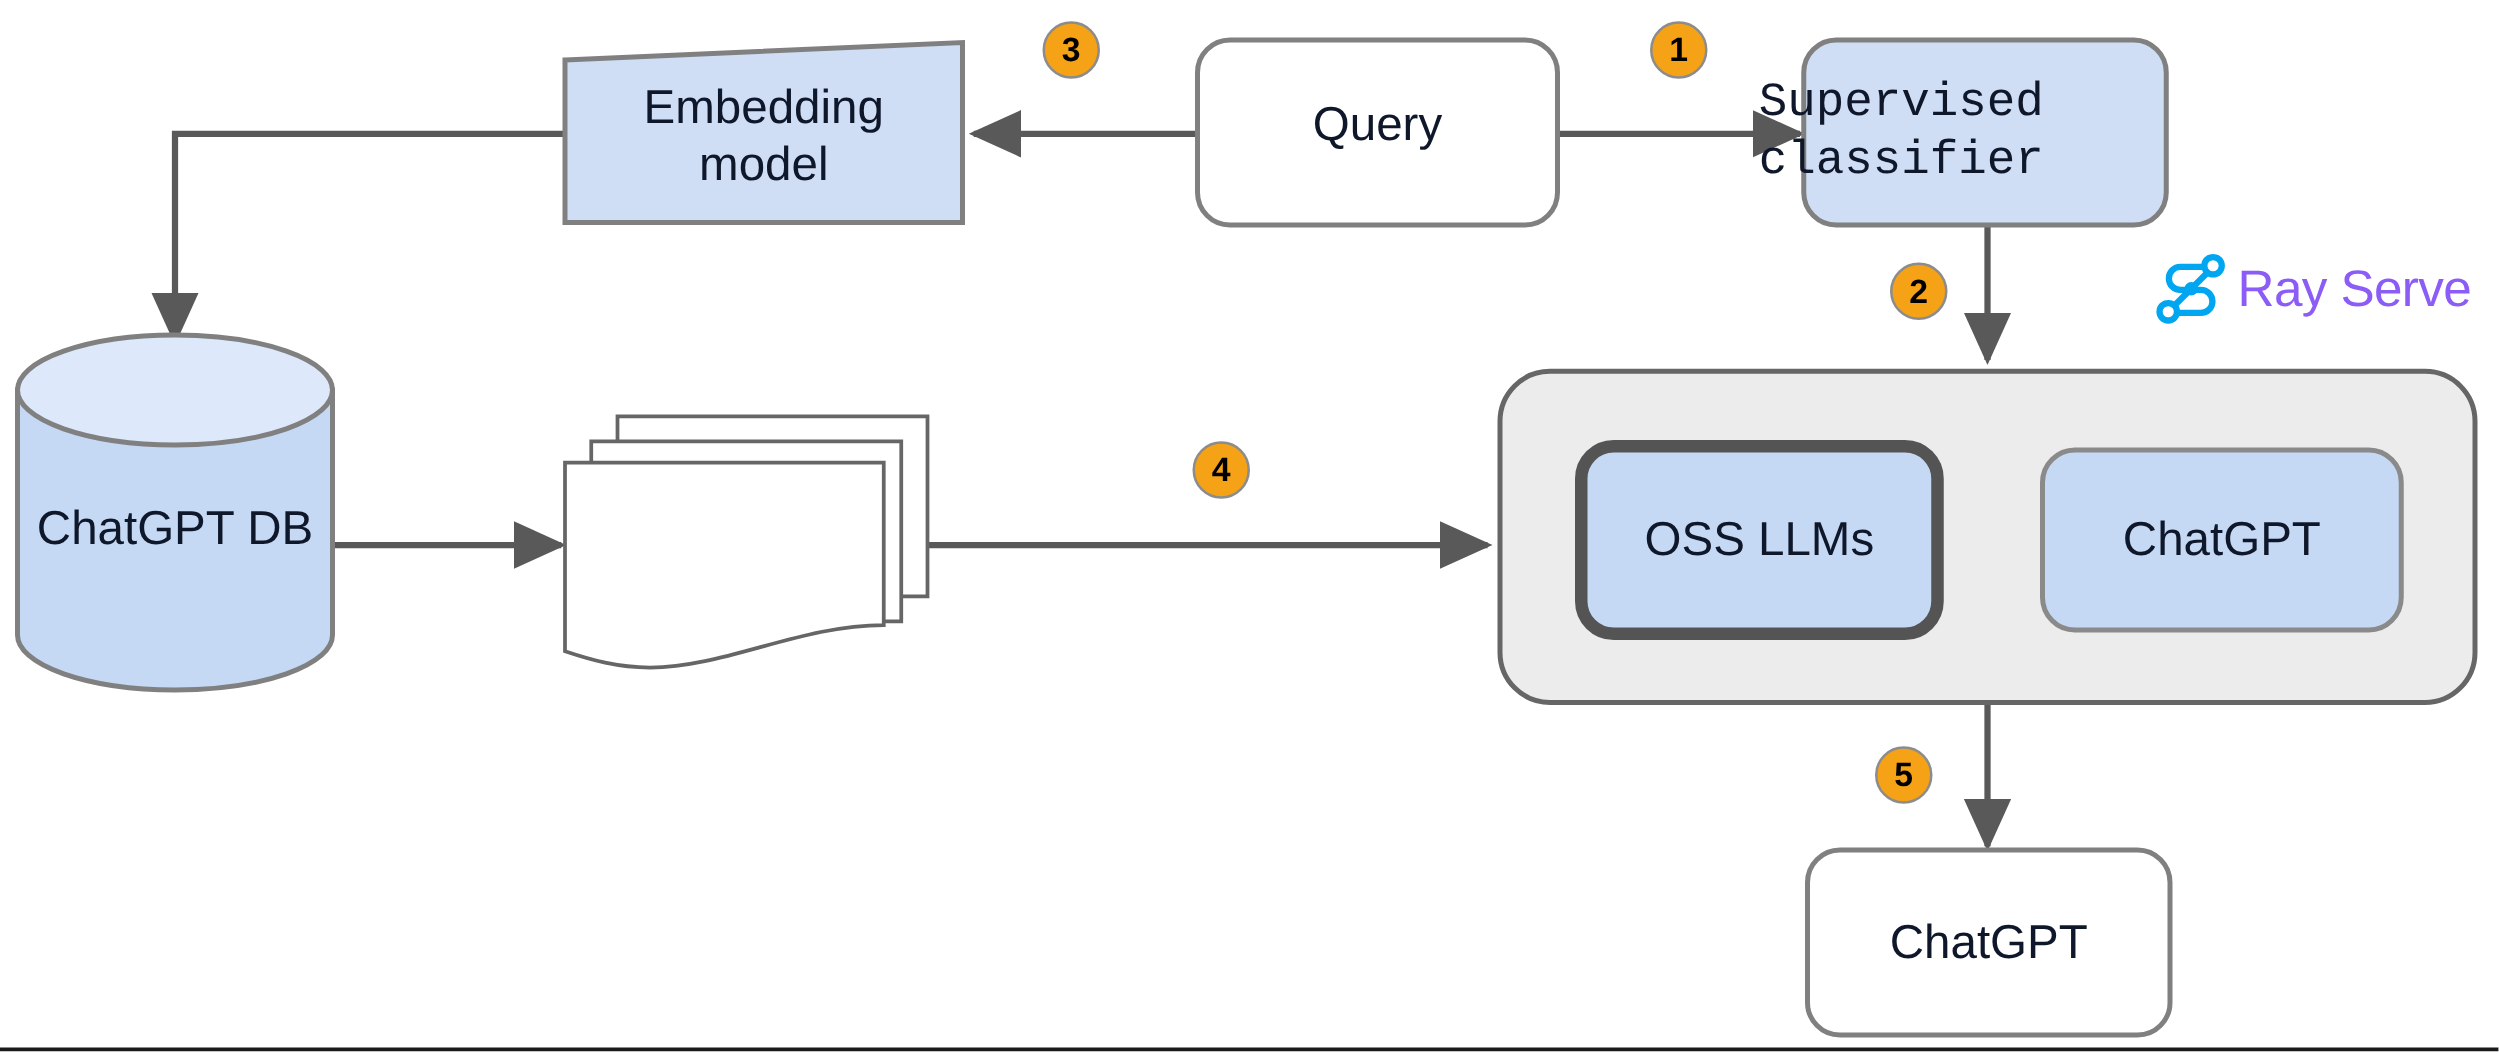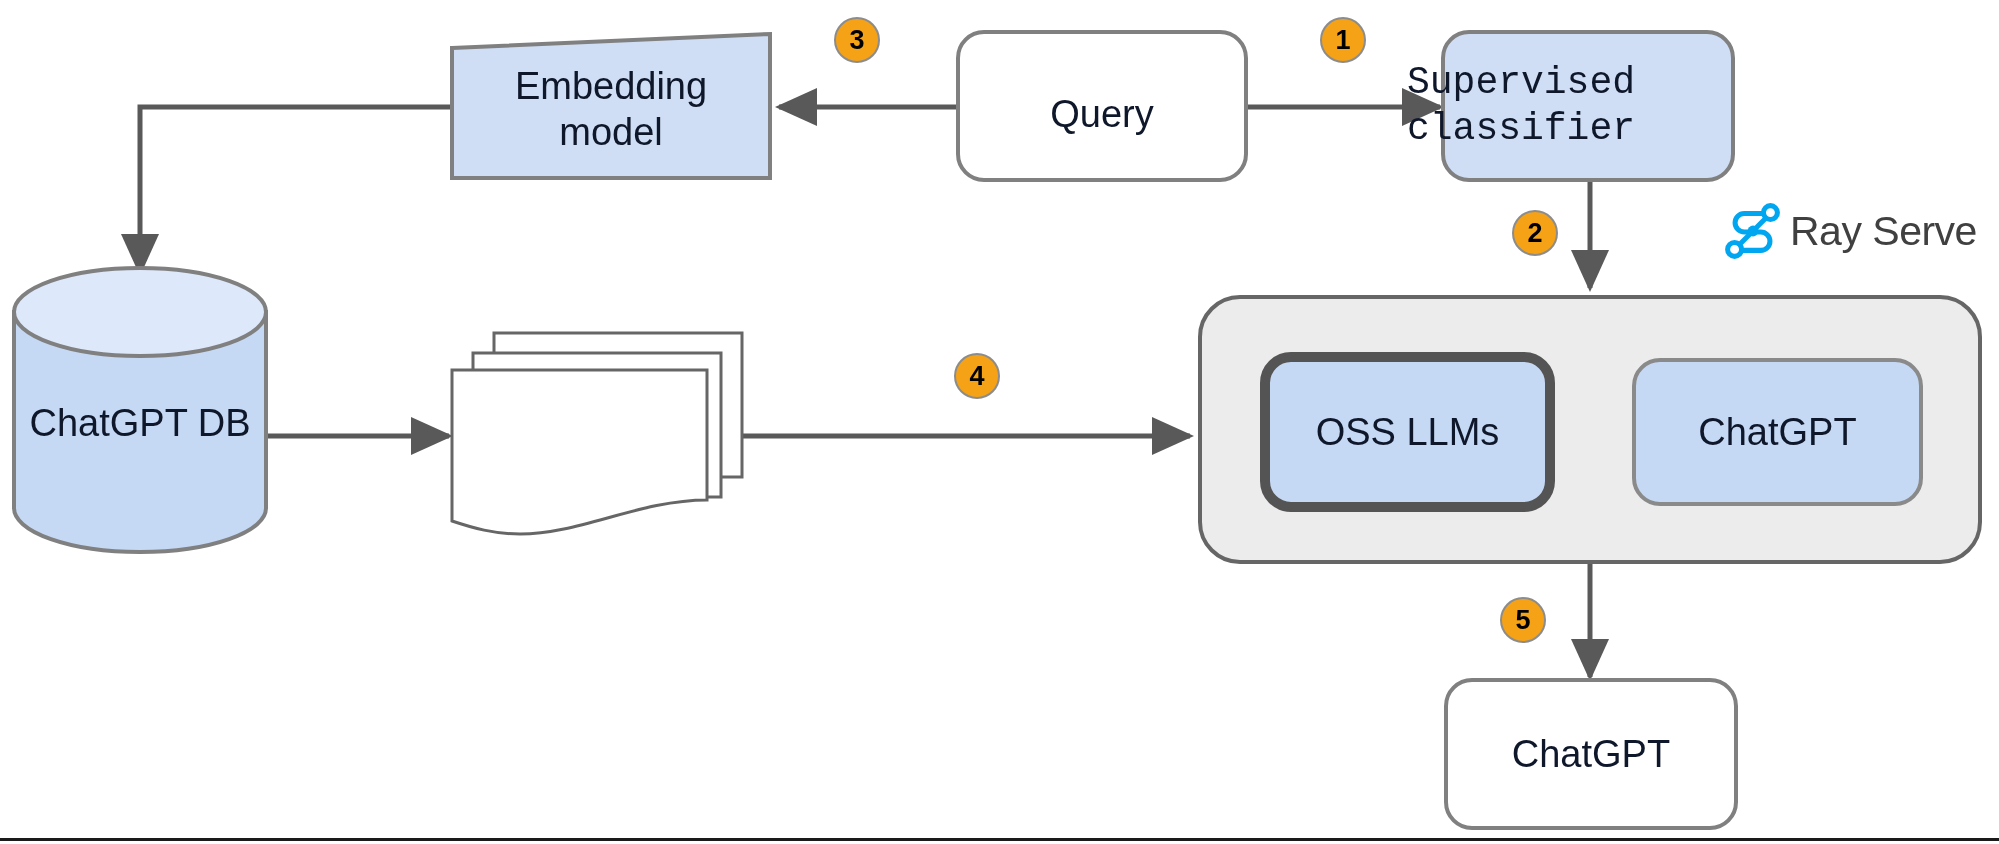--- a/index.html
+++ b/index.html
@@ -54,21 +54,21 @@
   }
   .logo-wrap {
     position: absolute;
     display: flex;
     align-items: center;
     gap: 6px;
   }
   .logo-text {
     font-family: "Liberation Sans", sans-serif;
     font-size: 41px;
-    color: #404040;
+    color: #8b5cf6;
     letter-spacing: -0.5px;
     white-space: nowrap;
   }
   .bottom-rule {
     position: absolute;
     left: 0;
     top: 838px;
     width: 1999px;
     height: 3px;
     background: #1a1a1a;
@@ -127,21 +127,21 @@
     <rect x="1265" y="357" width="285" height="150" rx="26" ry="26" fill="#c6d9f4" stroke="#545454" stroke-width="10"></rect>
 
     <rect x="1634" y="360" width="287" height="144" rx="26" ry="26" fill="#c6d9f4" stroke="#8a8a8a" stroke-width="4"></rect>
 
     <rect x="1446" y="680" width="290" height="148" rx="26" ry="26" fill="#ffffff" stroke="#808080" stroke-width="4"></rect>
   </svg>
 
   <div class="node-label" style="left:452px; top:40px; width:318px; height:138px;">Embedding
 model</div>
 
-  <div class="node-label" style="left:958px; top:40px; width:288px; height:148px;">Query</div>
+  <div class="node-label" style="left:958px; top:26px; width:288px; height:148px;">Query</div>
 
   <div class="node-label" style="left:1376px; top:32px; width:290px; height:148px;font-family:Liberation Mono, monospace;">Supervised
 classifier</div>
 
   <div class="node-label" style="left:14px; top:368px; width:252px; height:110px;">ChatGPT DB</div>
 
 
   <div class="node-label" style="left:1265px; top:357px; width:285px; height:150px;">OSS LLMs</div>
 
   <div class="node-label" style="left:1634px; top:360px; width:287px; height:144px;text-align:center;">ChatGPT</div>

